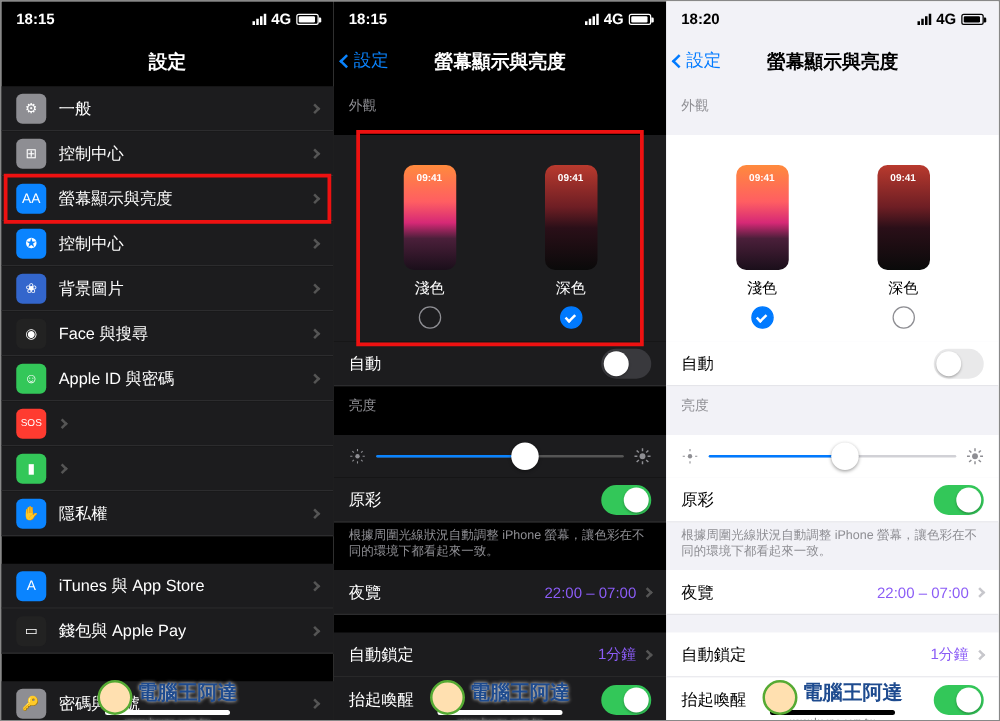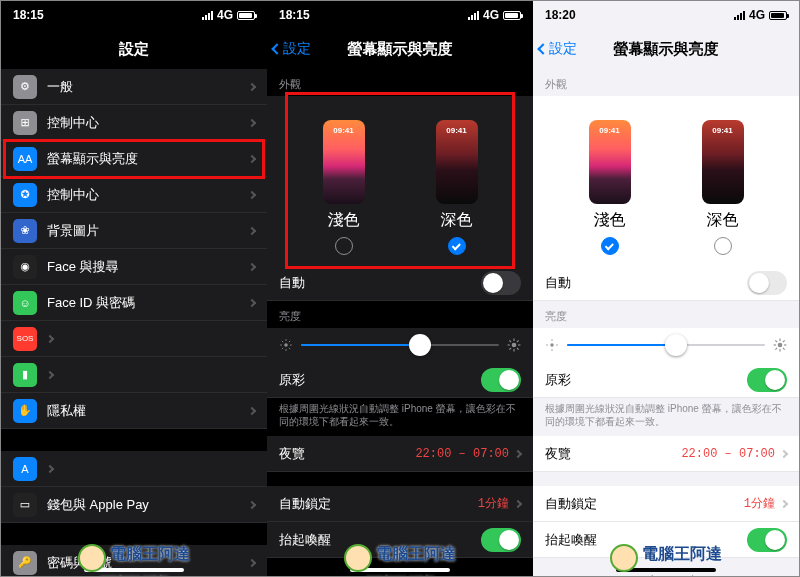--- a/index.html
+++ b/index.html
@@ -25,38 +25,38 @@
   .light .back { color: #007aff; }
   .chev-l { width: 8px; height: 8px; border-left: 2px solid currentColor; border-bottom: 2px solid currentColor; transform: rotate(45deg); margin-right: 2px; }
 
   
   .row { height: 36px; display: flex; align-items: center; padding: 0 12px; background: #1c1c1e; border-bottom: 1px solid #2c2c2e; position: relative; }
   .light .row { background: #fff; border-bottom: 1px solid #e5e5ea; }
   .row .icon { width: 24px; height: 24px; border-radius: 5px; margin-right: 10px; display: flex; align-items: center; justify-content: center; font-size: 12px; color: #fff; }
   .row .label { font-size: 13px; flex: 1; }
   .row .chev-r { width: 6px; height: 6px; border-top: 2px solid #555; border-right: 2px solid #555; transform: rotate(45deg); }
   .light .row .chev-r { border-color: #c7c7cc; }
-  .row .value { font-size: 12px; color: #ef4444; margin-right: 6px; font-family: Liberation Mono, monospace; }
+  .row .value { font-size: 12px; color: #8b5cf6; margin-right: 6px; }
   .gap { height: 22px; }
   .gap.sm { height: 14px; }
 
   .hl { position: absolute; border: 3px solid #e11; pointer-events: none; z-index: 5; }
 
   
-  .sect { font-size: 11px; color: #8e8e93; padding: 8px 12px 4px; }
+  .sect { font-size: 11px; color: #8e8e93; padding: 8px 12px 16px; }
   .caption { font-size: 10px; color: #8e8e93; padding: 4px 12px 8px; line-height: 1.3; }
 
   
   .appearance { display: flex; justify-content: space-around; padding: 24px 20px 10px; }
   .opt { display: flex; flex-direction: column; align-items: center; gap: 6px; }
   .phone { width: 42px; height: 84px; border-radius: 8px; position: relative; overflow: hidden; }
   .phone.lp { background: linear-gradient(180deg,#ff8a3d 0%,#ff5e62 35%,#d62976 55%,#4b1f3a 70%,#1a0f1a 100%); }
   .phone.dp { background: linear-gradient(180deg,#b93a2e 0%,#6e1e24 40%,#2a0f18 60%,#0a0a0a 100%); }
   .phone .t { position:absolute; top:6px; width:100%; text-align:center; font-size:8px; color:#fff; font-weight:600; }
-  .opt-label { font-size: 16px; }
+  .opt-label { font-size: 12px; }
   .radio { width: 18px; height: 18px; border-radius: 50%; border: 1.5px solid #8e8e93; display:flex;align-items:center;justify-content:center; }
   .radio.on { background:#007aff; border-color:#007aff; }
   .radio.on::after { content:""; width:6px; height:3px; border-left:2px solid #fff; border-bottom:2px solid #fff; transform:rotate(-45deg) translateY(-1px); }
 
   
   .toggle { width: 40px; height: 24px; border-radius: 12px; position: relative; }
   .toggle.off { background:#39393d; } .light .toggle.off { background:#e9e9ea; }
   .toggle.on { background:#33c759; }
   .toggle .knob { position:absolute; width:20px; height:20px; background:#fff; border-radius:50%; top:2px; box-shadow:0 1px 2px rgba(0,0,0,.3); }
   .toggle.off .knob { left:2px; } .toggle.on .knob { right:2px; }
@@ -127,39 +127,40 @@
     <span class="label">背景圖片</span>
     <span class="chev-r"></span>
       </div>
       <div class="row">
         <span class="icon" style="background:#222;font-size:11px">◉</span>
     <span class="label">Face 與搜尋</span>
     <span class="chev-r"></span>
       </div>
       <div class="row">
         <span class="icon" style="background:#33c759;font-size:11px">☺</span>
-    <span class="label">Face ID 與密碼</span>
+    <span class="label">Apple ID 與密碼</span>
     <span class="chev-r"></span>
       </div>
       <div class="row">
         <span class="icon" style="background:#ff3b30;font-size:8px">SOS</span>
     <span class="chev-r"></span>
       </div>
       <div class="row">
         <span class="icon" style="background:#33c759;font-size:11px">▮</span>
     <span class="chev-r"></span>
       </div>
       <div class="row">
         <span class="icon" style="background:#0a84ff;font-size:11px">✋</span>
     <span class="label">隱私權</span>
     <span class="chev-r"></span>
       </div>
       <div class="gap"></div>
       <div class="row">
         <span class="icon" style="background:#0a84ff;font-size:11px">A</span>
+    <span class="label">iTunes 與 App Store</span>
     <span class="chev-r"></span>
       </div>
       <div class="row">
         <span class="icon" style="background:#222;font-size:11px">▭</span>
     <span class="label">錢包與 Apple Pay</span>
     <span class="chev-r"></span>
       </div>
       <div class="gap"></div>
       <div class="row">
         <span class="icon" style="background:#8e8e93;font-size:11px">🔑</span>

